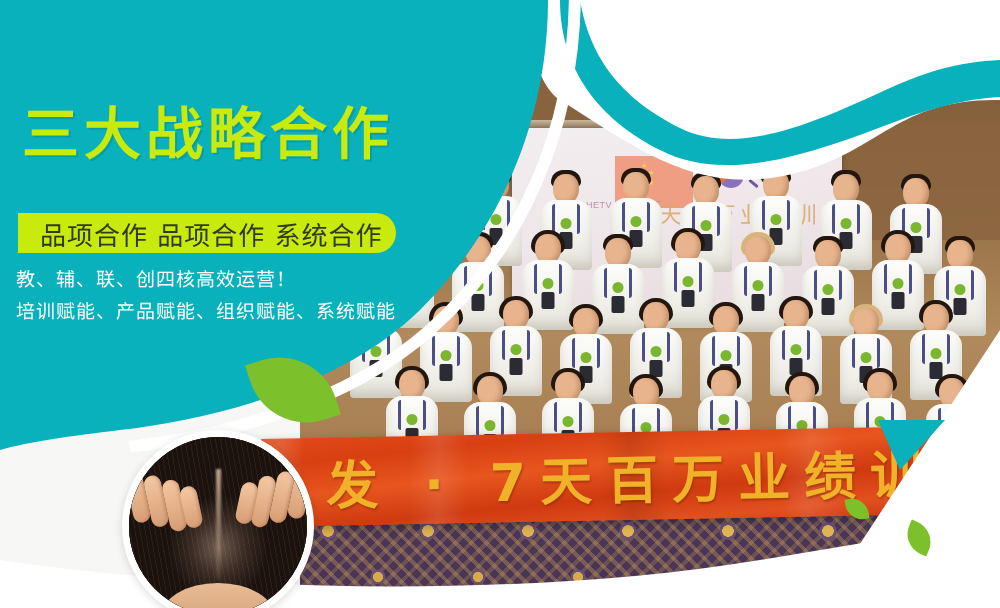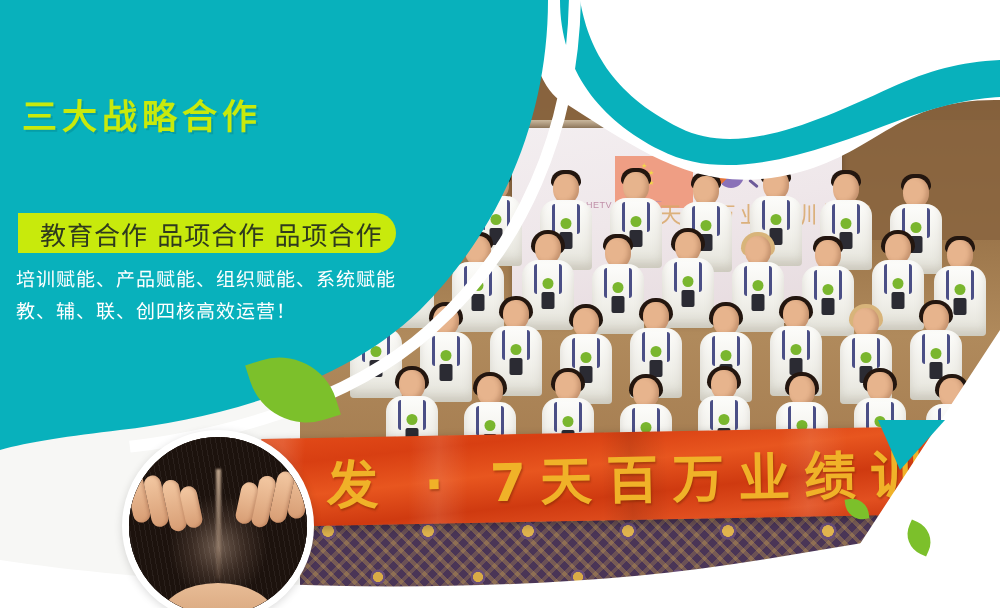--- a/index.html
+++ b/index.html
@@ -229,21 +229,21 @@
     background:#7cc02b;
     border-radius:0 78% 0 78%;
   }
   .leaf-big{left:255px;top:352px;width:76px;height:76px;transform:rotate(-18deg);}
   .leaf-small1{left:905px;top:524px;width:28px;height:28px;transform:rotate(24deg);}
   .leaf-small2{left:846px;top:498px;width:22px;height:22px;transform:rotate(-8deg);}
 
   
   .headline{
     position:absolute;left:22px;top:88px;
-    font-size:35px;font-weight:700;letter-spacing:5px;
+    font-size:57px;font-weight:700;letter-spacing:5px;
     color:#c8ea0c;
     font-family:"DejaVu Sans","Liberation Sans",sans-serif;
     white-space:nowrap;
     text-shadow:2px 2px 0 rgba(0,110,120,.28);
   }
   .subhead{
     position:absolute;left:20px;top:150px;
     font-size:40px;font-weight:700;letter-spacing:1px;
     color:#ffffff;
     font-family:"DejaVu Serif","Liberation Serif",serif;
@@ -641,21 +641,21 @@
   <div class="leaf leaf-small2">
       <div class="shape"></div>
     </div>
   <div class="leaf leaf-small1">
       <div class="shape"></div>
     </div>
 
   <div class="headline">三大战略合作</div>
 
   <div class="pill">
-    <span class="pill-text">教育合作   品项合作   品项合作</span>
+    <span class="pill-text">品项合作   品项合作   系统合作</span>
   </div>
 
   <div class="bullets">
+    <div>教、辅、联、创四核高效运营！</div>
     <div>培训赋能、产品赋能、组织赋能、系统赋能</div>
-    <div>教、辅、联、创四核高效运营！</div>
   </div>
 
 </div>
 
 </body></html>

